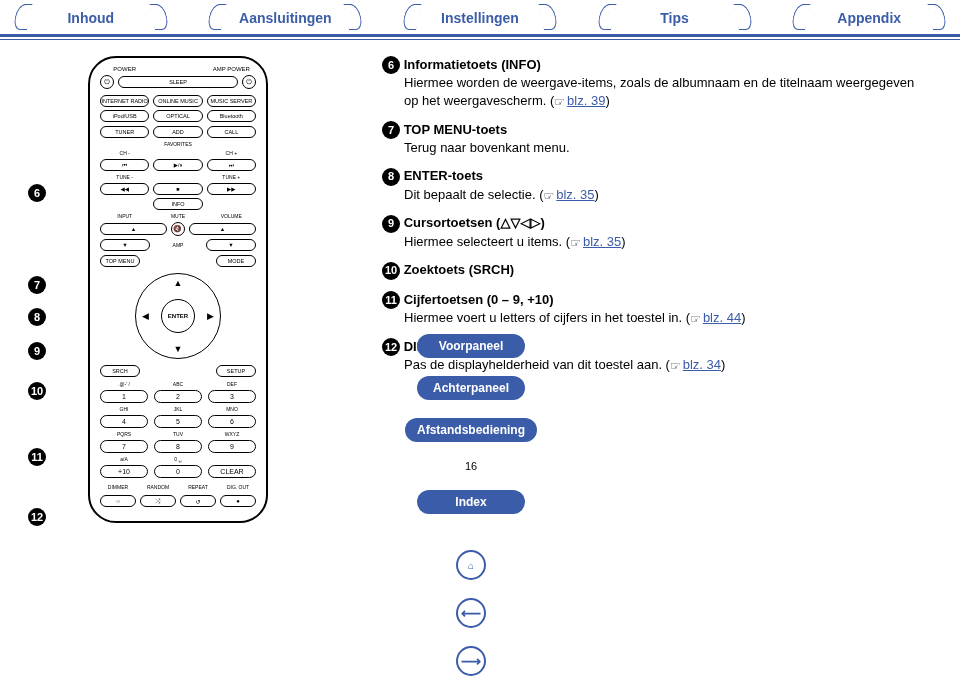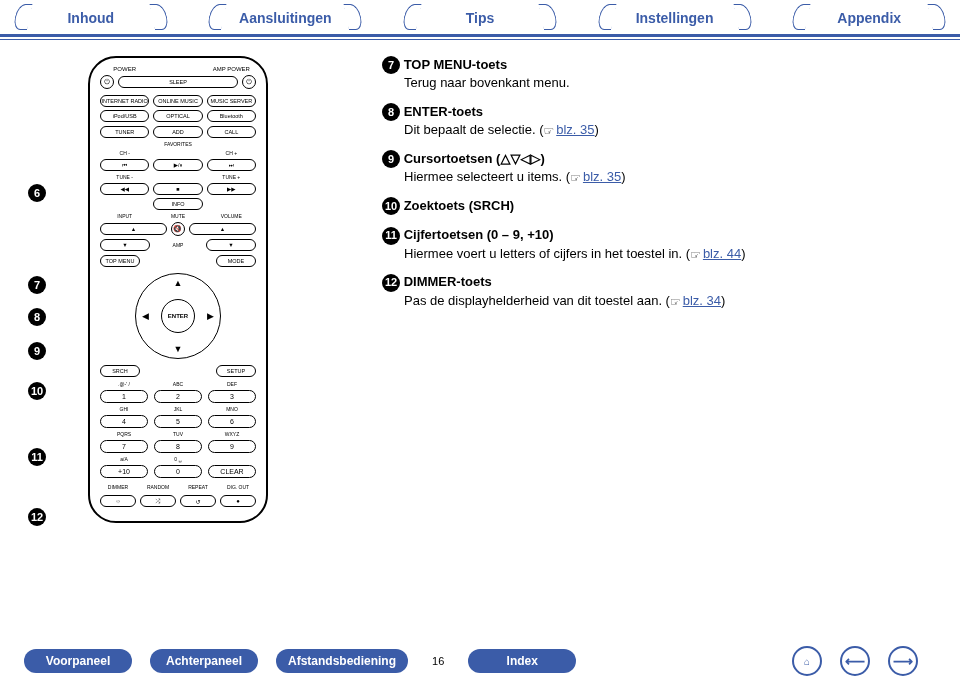--- a/index.html
+++ b/index.html
@@ -87,42 +87,43 @@
   .item { margin-bottom: 11px; line-height: 1.35; }
   .item-title { font-weight: bold; display:inline; }
   .item .sub { display:block; margin-left: 22px; }
   .reflink { color:#3b5ca8; text-decoration: underline; font-weight: normal; cursor:pointer; }
   .pointer { display:inline-block; transform: translateY(1px); margin-right:2px; font-size:12px;}
 
   .bottomnav {
     position:absolute; left:0; right:18px; bottom:16px;
     display:flex; align-items:center; gap:18px;
     padding: 0 24px;
+    flex-direction: column;
   }
   .pill {
     background:#3b5ca8; color:#fff; font-weight:bold;
     padding:5px 12px; border-radius:14px; font-size:12px;
     min-width:108px; text-align:center;
   }
   .pagenum { font-size:11px; padding:0 6px; }
   .bottomnav .spacer { flex:1; }
   .bcirc {
     width:30px;height:30px;border:2px solid #3b5ca8;border-radius:50%;
     display:flex;align-items:center;justify-content:center;color:#3b5ca8;font-size:14px;font-weight:bold;
   }
   .triicon { font-size:10px; }
 </style>
 </head>
 <body>
 
 <div class="topnav">
   <div class="tab">Inhoud</div>
   <div class="tab">Aansluitingen</div>
+  <div class="tab">Instellingen</div>
   <div class="tab">Tips</div>
-  <div class="tab">Instellingen</div>
   <div class="tab">Appendix</div>
 </div>
 <div class="toprule"></div>
 
 <div class="main">
   <div class="leftcol">
     <div class="callouts">
       <span class="bullet">6</span>
       <span class="bullet">7</span>
       <span class="bullet">8</span>
@@ -258,20 +259,25 @@
         <span class="kbtn">☼</span>
         <span class="kbtn">⤮</span>
         <span class="kbtn">↺</span>
         <span class="kbtn">●</span>
       </div>
     </div>
   </div>
 
   <div class="rightcol">
     <div class="item">
+      <span class="bullet">6</span>
+      <span class="item-title">Informatietoets (INFO)</span>
+      <span class="sub"><span>Hiermee worden de weergave-items, zoals de albumnaam en de titelnaam weergegeven op het weergavescherm. (</span><span class="pointer">☞</span><a class="reflink">blz. 39</a><span>)</span></span>
+    </div>
+    <div class="item">
       <span class="bullet">7</span>
       <span class="item-title">TOP MENU-toets</span>
       <span class="sub">Terug naar bovenkant menu.</span>
     </div>
     <div class="item">
       <span class="bullet">8</span>
       <span class="item-title">ENTER-toets</span>
       <span class="sub"><span>Dit bepaalt de selectie. (</span><span class="pointer">☞</span><a class="reflink">blz. 35</a><span>)</span></span>
     </div>
     <div class="item">

